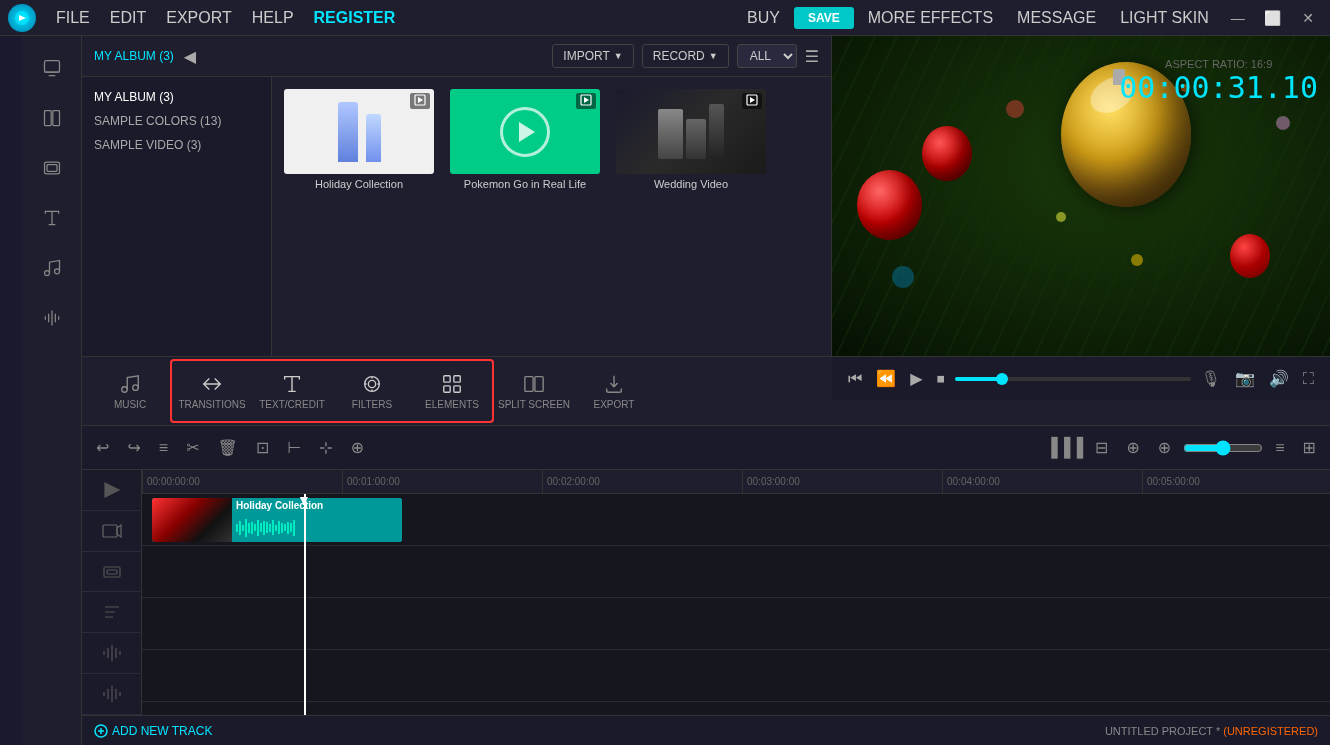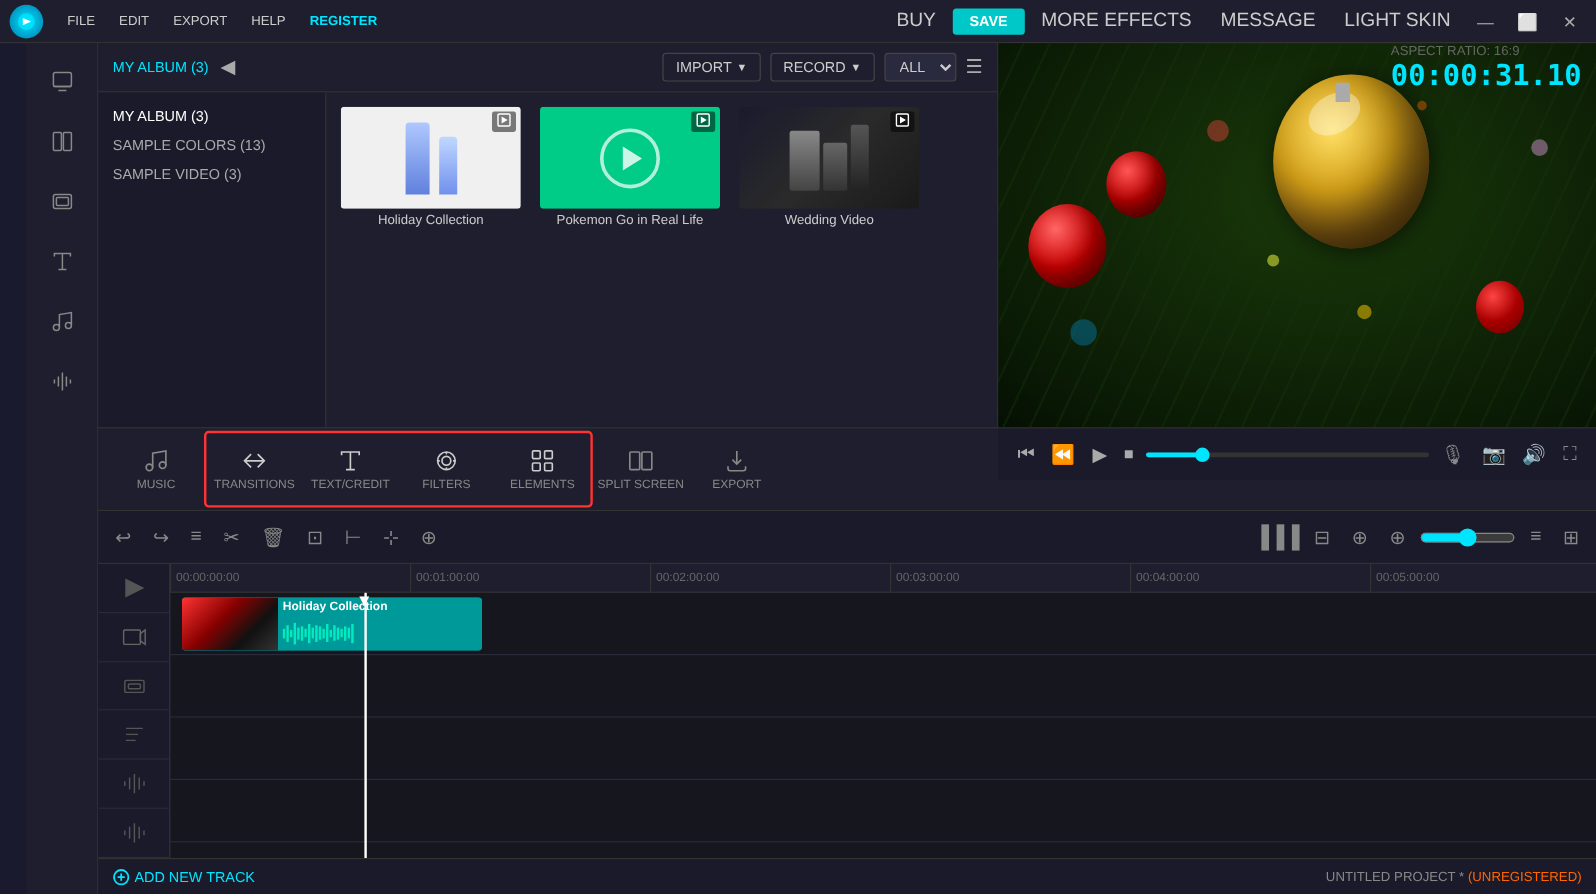--- a/index.html
+++ b/index.html
@@ -6,21 +6,21 @@
     body { width: 1330px; height: 745px; background: #1a1a2e; font-family: Arial, sans-serif; overflow: hidden; color: #ccc; font-size: 12px; }
 
     
     .menu-bar {
       display: flex; align-items: center; height: 36px;
       background: #1e1e2e; border-bottom: 1px solid #333;
       padding: 0 8px; gap: 4px;
     }
     .menu-logo { width: 28px; height: 28px; background: radial-gradient(circle, #00e5ff, #0077aa); border-radius: 50%; display: flex; align-items: center; justify-content: center; margin-right: 8px; flex-shrink: 0; }
     .menu-logo svg { width: 16px; height: 16px; }
-    .menu-item { color: #ccc; font-size: 11px; padding: 4px 8px; cursor: pointer; }
+    .menu-item { color: #ccc; font-size: 16px; padding: 4px 8px; cursor: pointer; }
     .menu-item.register { color: #00e5ff; font-weight: bold; }
     .menu-spacer { flex: 1; }
     .menu-btn { color: #ccc; font-size: 16px; padding: 4px 10px; cursor: pointer; }
     .save-btn { background: #00c8c8; color: #fff; font-size: 12px; font-weight: bold; padding: 4px 14px; border-radius: 3px; cursor: pointer; }
     .win-btn { color: #aaa; font-size: 14px; padding: 4px 8px; cursor: pointer; }
 
     
     .main-layout { display: flex; height: calc(745px - 36px); margin-left: 22px; }
 
     
@@ -314,23 +314,23 @@
 
           <div style="position:absolute;right:12%;top:62%;width:40px;height:44px;background:radial-gradient(circle at 35% 30%,#ff4444 0%,#aa0000 50%,#660000 100%);border-radius:50%;"></div>
 
           <div class="bokeh" style="width:18px;height:18px;background:#ff4444;left:35%;top:20%;opacity:0.4;"></div>
           <div class="bokeh" style="width:12px;height:12px;background:#ffcc00;left:60%;top:68%;opacity:0.5;"></div>
           <div class="bokeh" style="width:22px;height:22px;background:#00aaff;left:12%;top:72%;opacity:0.3;"></div>
           <div class="bokeh" style="width:14px;height:14px;background:#ffaaff;right:8%;top:25%;opacity:0.4;"></div>
           <div class="bokeh" style="width:10px;height:10px;background:#ffff44;left:45%;top:55%;opacity:0.5;"></div>
           <div class="bokeh" style="width:8px;height:8px;background:#ff6600;left:70%;top:15%;opacity:0.4;"></div>
 
-          <div style="position:absolute;top:1px;right:12px;text-align:left;">
+          <div style="position:absolute;top:22px;right:12px;text-align:center;">
             <div style="color:#666;font-size:11px;">ASPECT RATIO: 16:9</div>
-            <div style="color:#00e5ff;font-size:24px;font-weight:bold;font-family:monospace;">00:00:31.10</div>
+            <div style="color:#00e5ff;font-size:30px;font-weight:normal;font-family:monospace;">00:00:31.10</div>
           </div>
         </div>
 
         <div class="player-controls">
           <button class="ctrl-btn">⏮</button>
           <button class="ctrl-btn">⏪</button>
           <button class="ctrl-btn">▶</button>
           <button class="ctrl-btn">⏹</button>
           <div class="progress-bar">
             <div class="progress-fill"></div>

